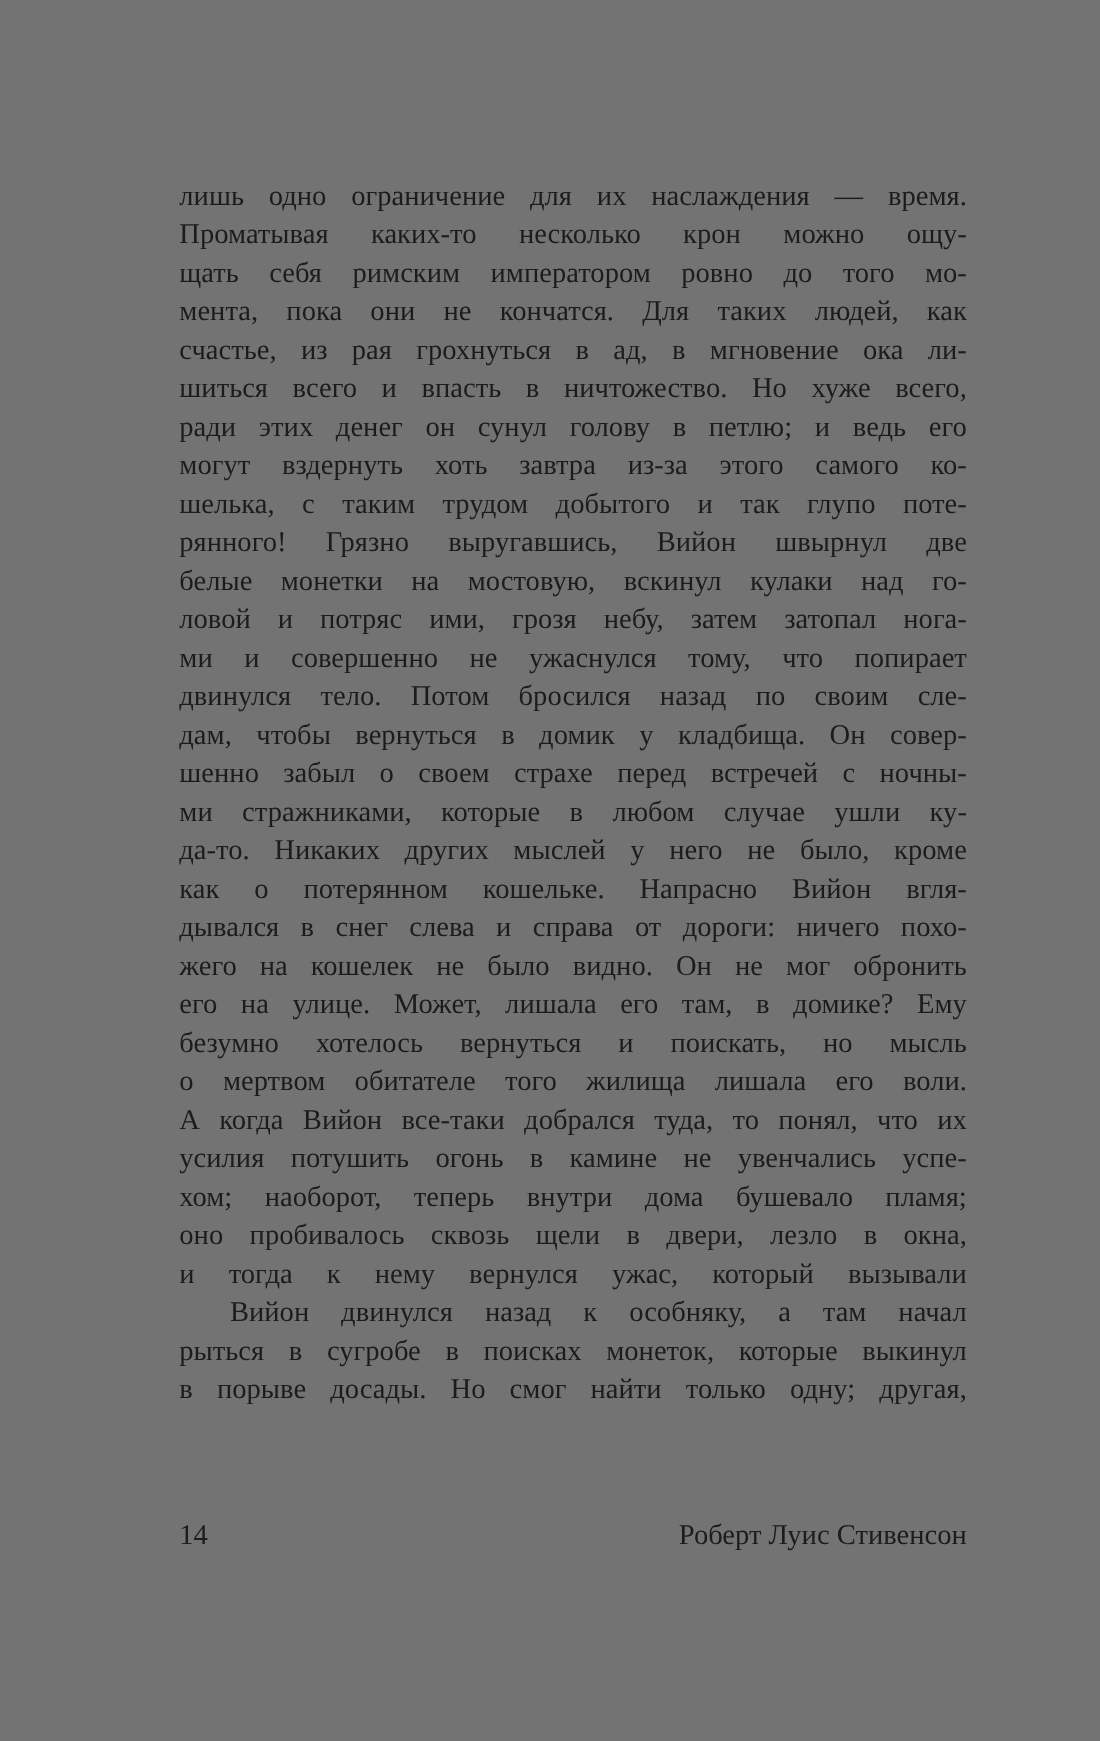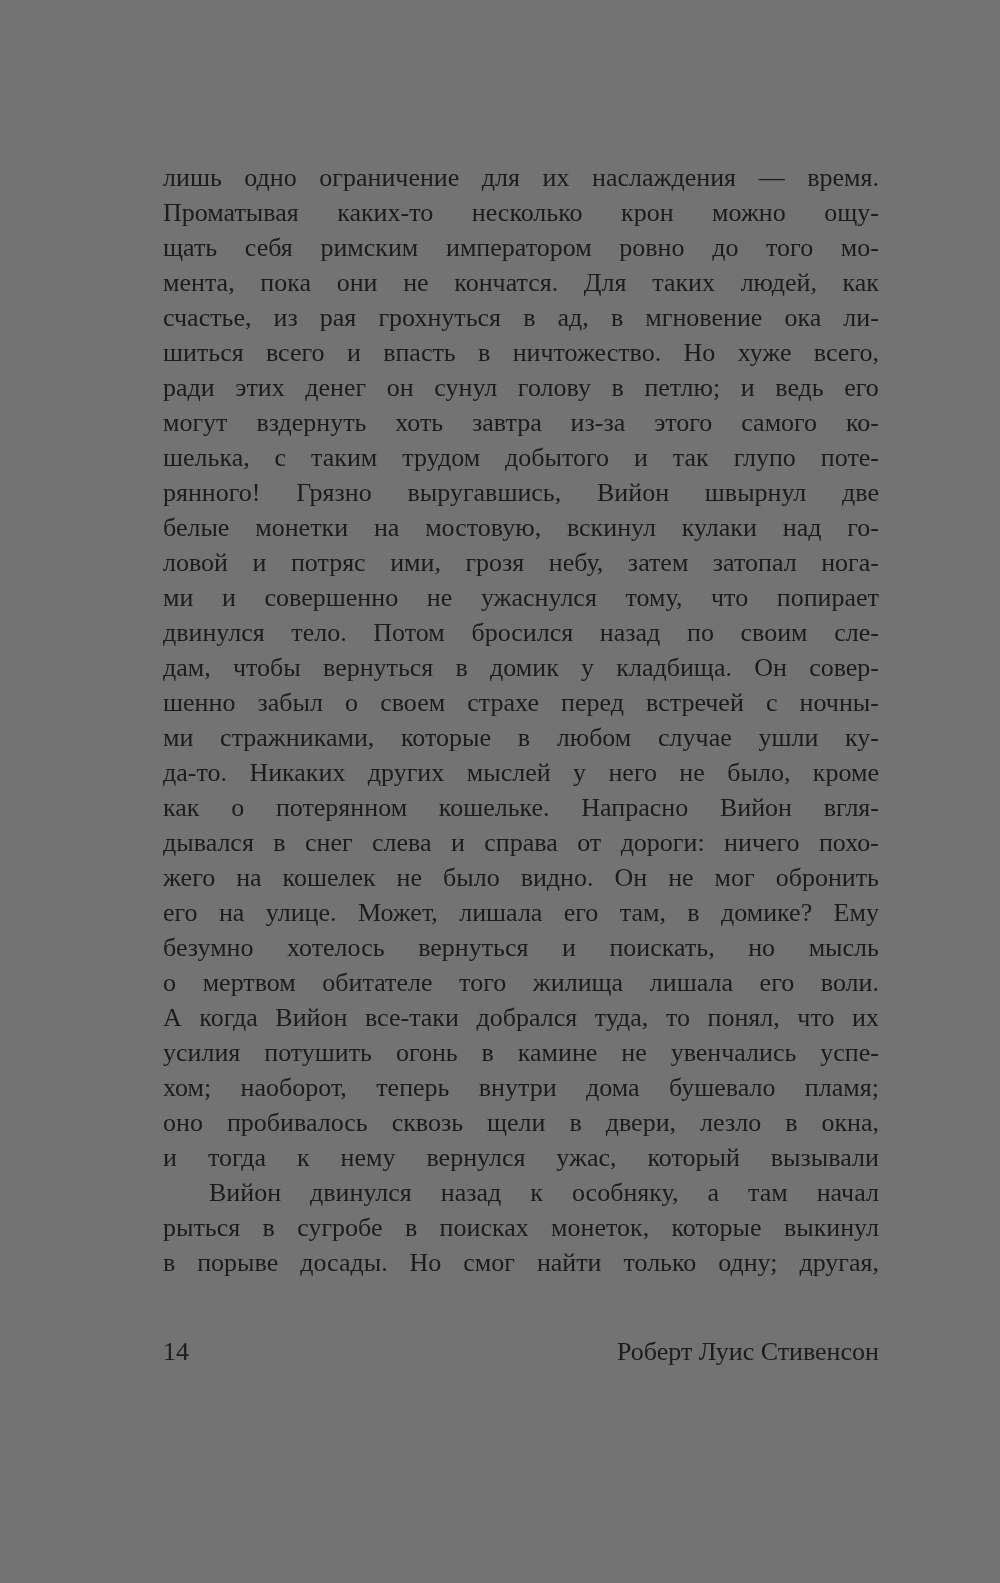--- a/index.html
+++ b/index.html
@@ -41,21 +41,21 @@
   .line.j span:only-child {
     margin-right: auto;
   }
   .line.indent {
     padding-left: 46px;
     width: 670px;
   }
   .footer {
     position: absolute;
     left: 163px;
-    top: 1334px;
+    top: 1378px;
     width: 716px;
     display: flex;
     justify-content: space-between;
     align-items: baseline;
     font-size: 26px;
     line-height: 35px;
   }
   .running-title {
   }
 </style>

